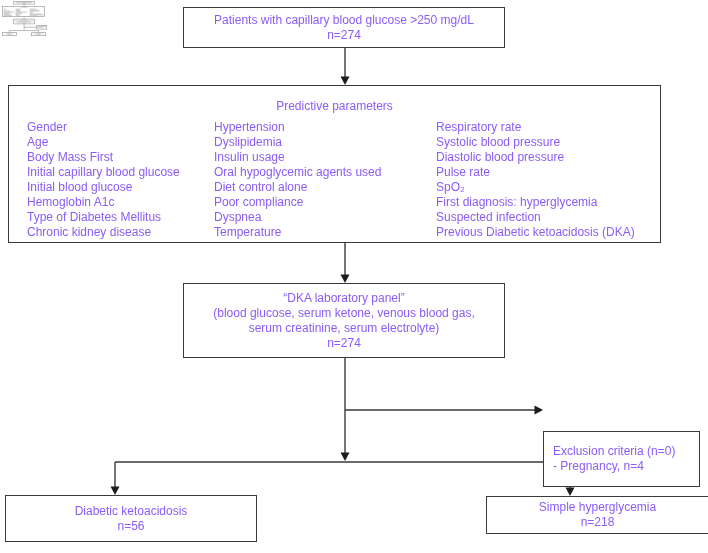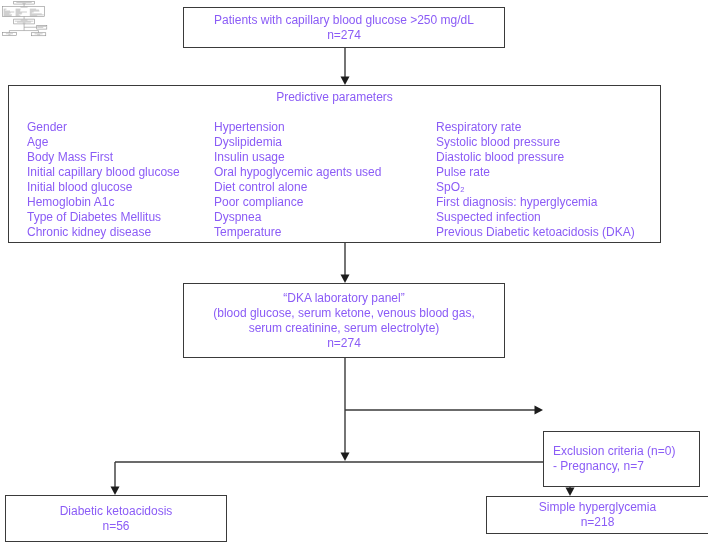--- a/index.html
+++ b/index.html
@@ -32,25 +32,25 @@
     align-items: center;
     justify-content: center;
     text-align: center;
   }
   .top-box    { left: 183px; top: 7px;   width: 322px; height: 41px; }
   .pred-box   { left: 8px;   top: 85px;  width: 653px; height: 158px; }
   .panel-box  { left: 183px; top: 283px; width: 322px; height: 75px; }
   .excl-box   { left: 543px; top: 383px; width: 157px; height: 56px;
                 display: flex; flex-direction: column; justify-content: center;
                 padding-left: 9px; text-align: left; margin-top: 48px; }
-  .dka-box    { left: 5px;   top: 495px; width: 222px; height: 47px; }
+  .dka-box    { left: 5px;   top: 495px; width: 252px; height: 47px; }
   .hyper-box  { left: 449px; top: 496px; width: 223px; height: 38px; margin-left: 37px; }
   .pred-title {
     position: absolute;
-    left: 0; right: 0; top: 4px;
+    left: 0; right: 0; top: 13px;
     text-align: center;
   }
   .pred-col {
     position: absolute;
     top: 34px;
     text-align: left;
     white-space: nowrap;
   }
   .pred-col div { height: 15px; }
   .col-1 { left: 18px; }
@@ -151,21 +151,21 @@
 
   <div class="box panel-box center-box">
     <div>“DKA laboratory panel”</div>
     <div>(blood glucose, serum ketone, venous blood gas,</div>
     <div>serum creatinine, serum electrolyte)</div>
     <div>n=274</div>
   </div>
 
   <div class="box excl-box">
     <div>Exclusion criteria (n=0)</div>
-    <div>- Pregnancy, n=7</div>
+    <div>- Pregnancy, n=4</div>
   </div>
 
   <div class="box dka-box center-box">
     <div>Diabetic ketoacidosis</div>
     <div>n=56</div>
   </div>
 
   <div class="box hyper-box center-box">
     <div>Simple hyperglycemia</div>
     <div>n=218</div>

